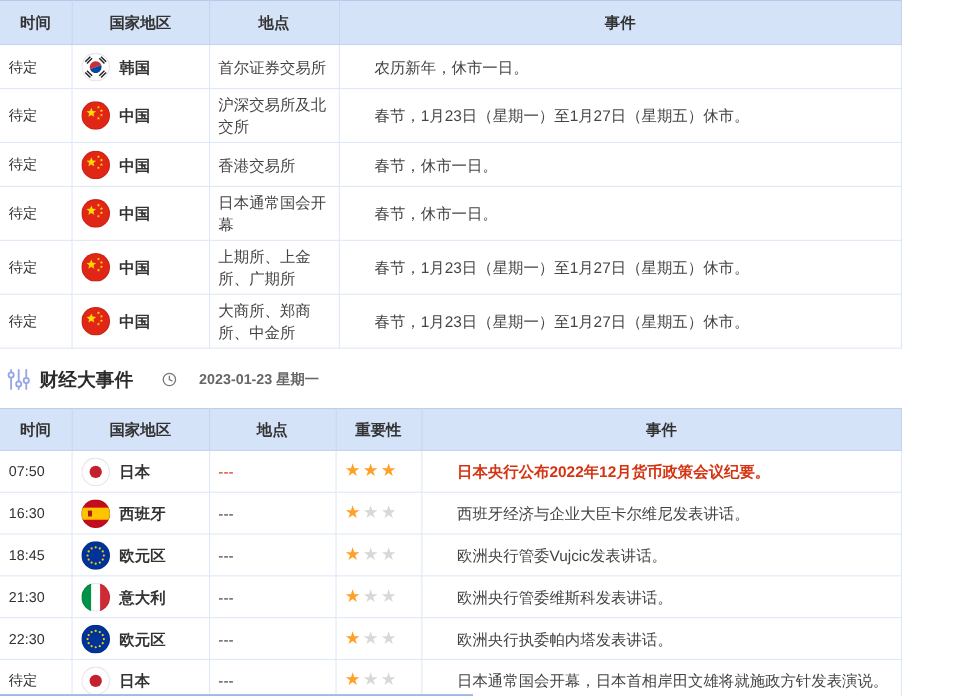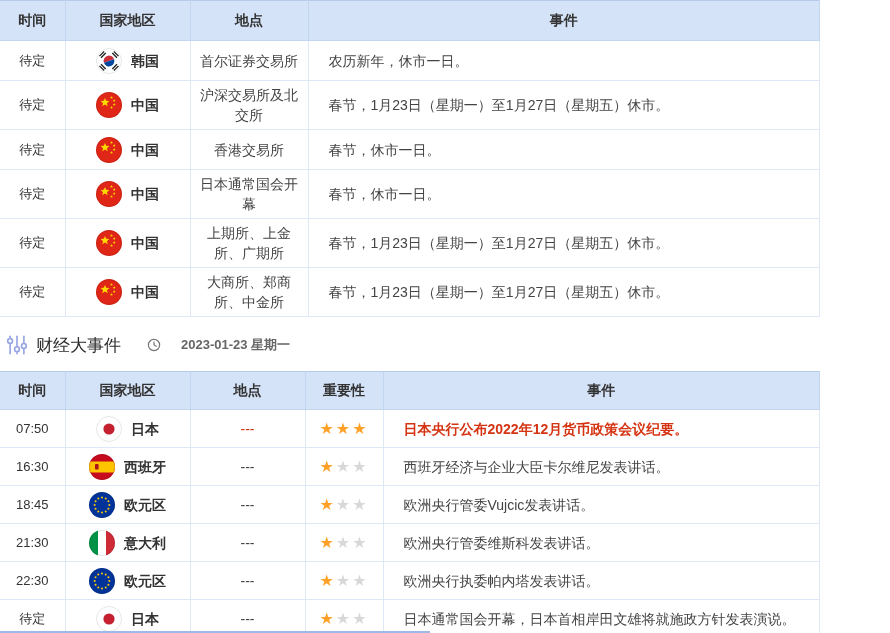--- a/index.html
+++ b/index.html
@@ -17,41 +17,41 @@
     width:890px;height:633px;overflow:hidden;position:relative;
     font-family:"Liberation Sans","DejaVu Sans",sans-serif;color:var(--text);
   }
   table{width:820px;border-collapse:collapse;table-layout:fixed;}
   th{
     background:var(--header-bg);height:40px;font-size:14px;font-weight:700;color:#333;
     border:1px solid var(--th-border);border-top:1px solid #b4c9ec;text-align:center;
   }
   td{
     border:1px solid var(--border);height:40px;padding:4px 8px;
-    font-size:14px;color:var(--text);text-align:center;line-height:20px;background:#fff;
+    font-size:14px;color:var(--text);line-height:20px;background:#fff;
   }
   th:first-child,td:first-child{border-left:none;}
   table.events th{height:38px;}
   table.events td{height:38px;}
   td.c-time{font-size:13px;color:#333;}
   td.c-country{font-weight:700;color:#333;margin-top:36px;}
   .country-wrap{display:inline-flex;align-items:center;gap:9px;vertical-align:middle;}
-  td.c-event{text-align:left;padding-left:20px;}
+  td.c-event{text-align:left;padding-left:32px;}
   td.c-event.hl{color:var(--red);font-weight:700;}
   td.c-loc-dash.hl{color:var(--red);}
   .flag{width:26px;height:26px;display:inline-block;flex:0 0 26px;}
   .stars{letter-spacing:2px;white-space:nowrap;}
   .stars i{font-style:normal;font-size:16px;color:var(--star-off);}
   .stars i.on{color:var(--star-on);}
   
   .section{
     display:flex;align-items:center;height:54px;padding:2px 8px 0 6px;
   }
   .section .s-icon{width:22px;height:22px;margin-right:8px;flex:0 0 22px;}
-  .section h2{font-size:17px;font-weight:400;color:#2b2b2b;margin-right:26px;text-align:center;}
+  .section h2{font-size:17px;font-weight:700;color:#2b2b2b;margin-right:26px;text-align:center;}
   .section .date{display:inline-flex;align-items:center;gap:20px;font-size:13px;font-weight:700;color:#666;}
   .section .c-icon{width:14px;height:14px;}
   .bottom-line{position:absolute;left:0;bottom:0;width:430px;height:2px;background:#9fb8e6;}
 </style>
 </head>
 <body>
 
 <table class="holidays">
   <colgroup>
       <col style="width:65px">

